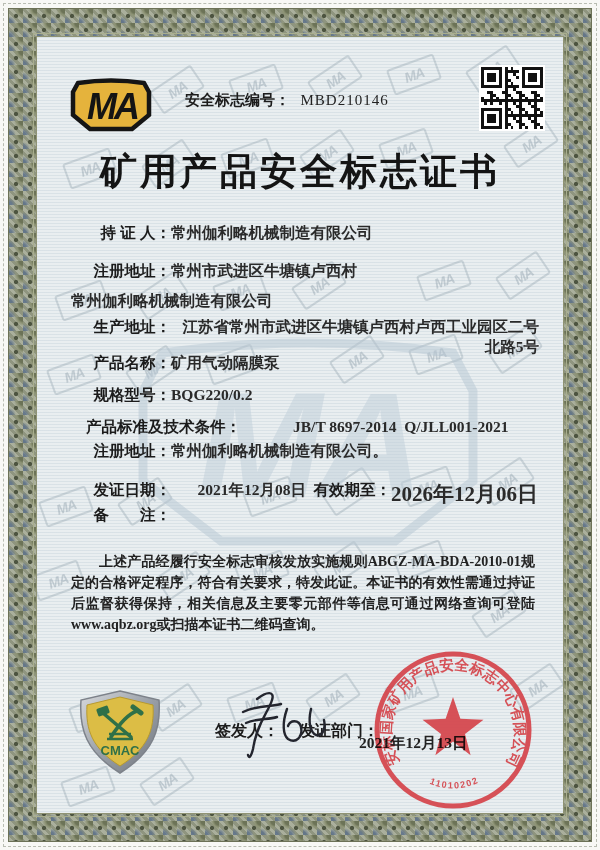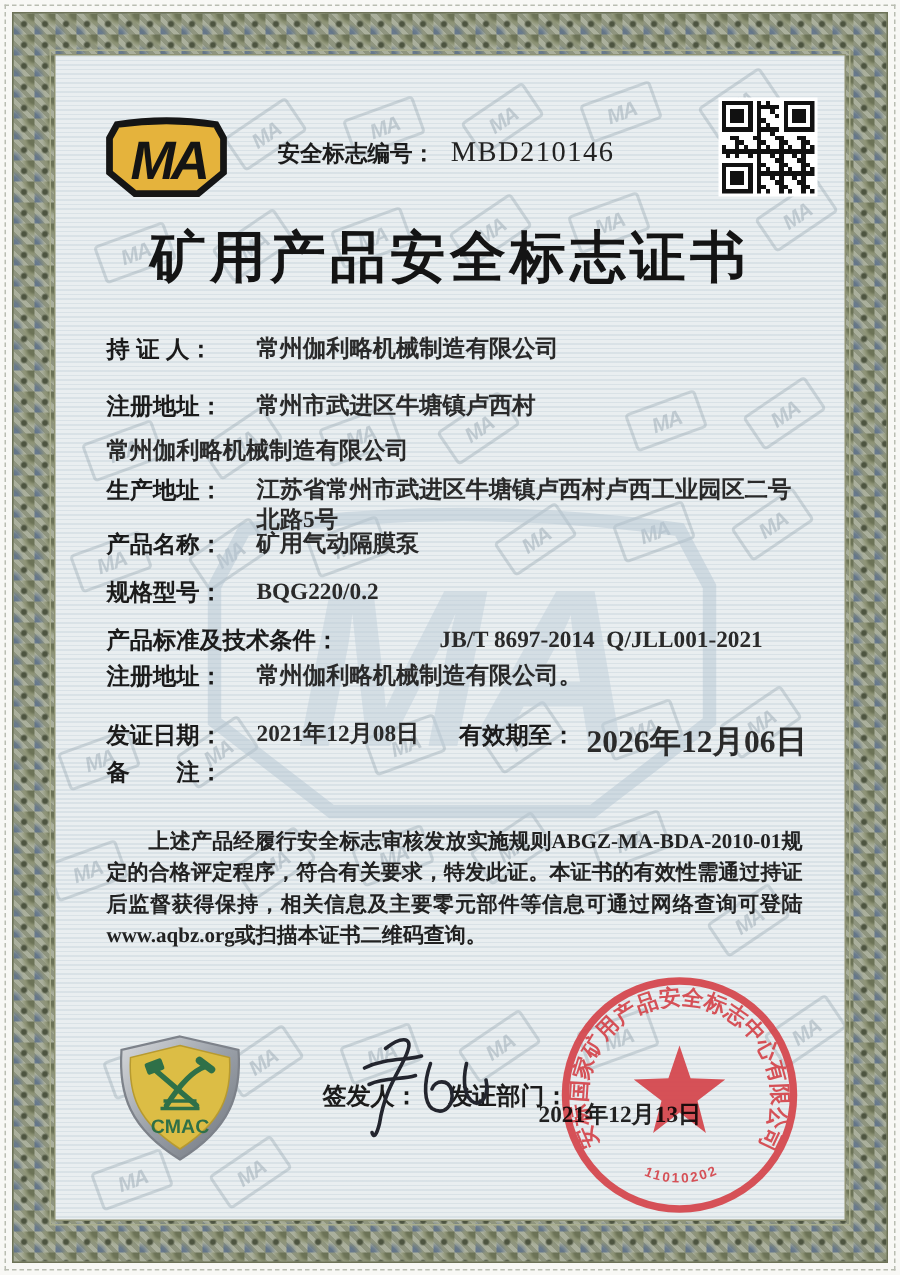--- a/index.html
+++ b/index.html
@@ -36,32 +36,32 @@
     border-radius:3px;display:flex;align-items:center;justify-content:center;
     font:italic 900 14px "Liberation Sans",sans-serif;color:rgba(139,154,167,.42);
     letter-spacing:-1px;
   }
   .big-ma{position:absolute;left:96px;top:292px;width:350px;height:220px;opacity:.5;z-index:0;}
   .content{position:absolute;inset:0;z-index:1;}
 
   .logo{position:absolute;left:32px;top:40px;width:84px;height:56px;}
   .certno{position:absolute;left:148px;top:54px;white-space:nowrap;}
   .certno .lbl{font-weight:700;font-size:15px;color:#1c1c1c;}
-  .certno .val{font-family:"Liberation Serif",serif;font-size:19px;color:#222;letter-spacing:1px;margin-left:6px;}
+  .certno .val{font-family:"Liberation Serif",serif;font-size:15px;color:#222;letter-spacing:1px;margin-left:6px;}
   .qr{position:absolute;left:442px;top:28px;width:62px;height:62px;background:#fff;padding:2px;}
   .qr svg{width:100%;height:100%;shape-rendering:crispEdges;}
 
   .title{
     position:absolute;left:0;right:0;top:110px;text-align:center;
     font-size:37px;font-weight:900;color:#141414;letter-spacing:3px;
     font-family:Liberation Mono, monospace;
   }
 
   .fields{position:absolute;left:34px;right:24px;top:0;}
-  .row{position:absolute;left:0;right:0;display:flex;align-items:flex-start;}
+  .row{position:absolute;left:0;right:0;display:flex;align-items:flex-start;text-align:right;}
   .row .lbl{flex:0 0 100px;font-weight:700;font-size:15.5px;color:#1b1b1b;white-space:nowrap;}
   .row .val{
     font-family:"Liberation Serif","DejaVu Serif",serif;font-weight:600;
     font-size:15.5px;color:#2a2a2a;line-height:20px;white-space:pre-wrap;
   }
   .row.wide .lbl{flex:0 0 170px;}
   .row.wide .val{margin-left:52px;}
   .r1{top:186px}.r2{top:224px}.r3{top:254px}.r4{top:280px}
   .r5{top:316px}.r6{top:348px}.r7{top:380px}.r8{top:404px}
   .r-dates{top:443px}.r-remark{top:468px}

